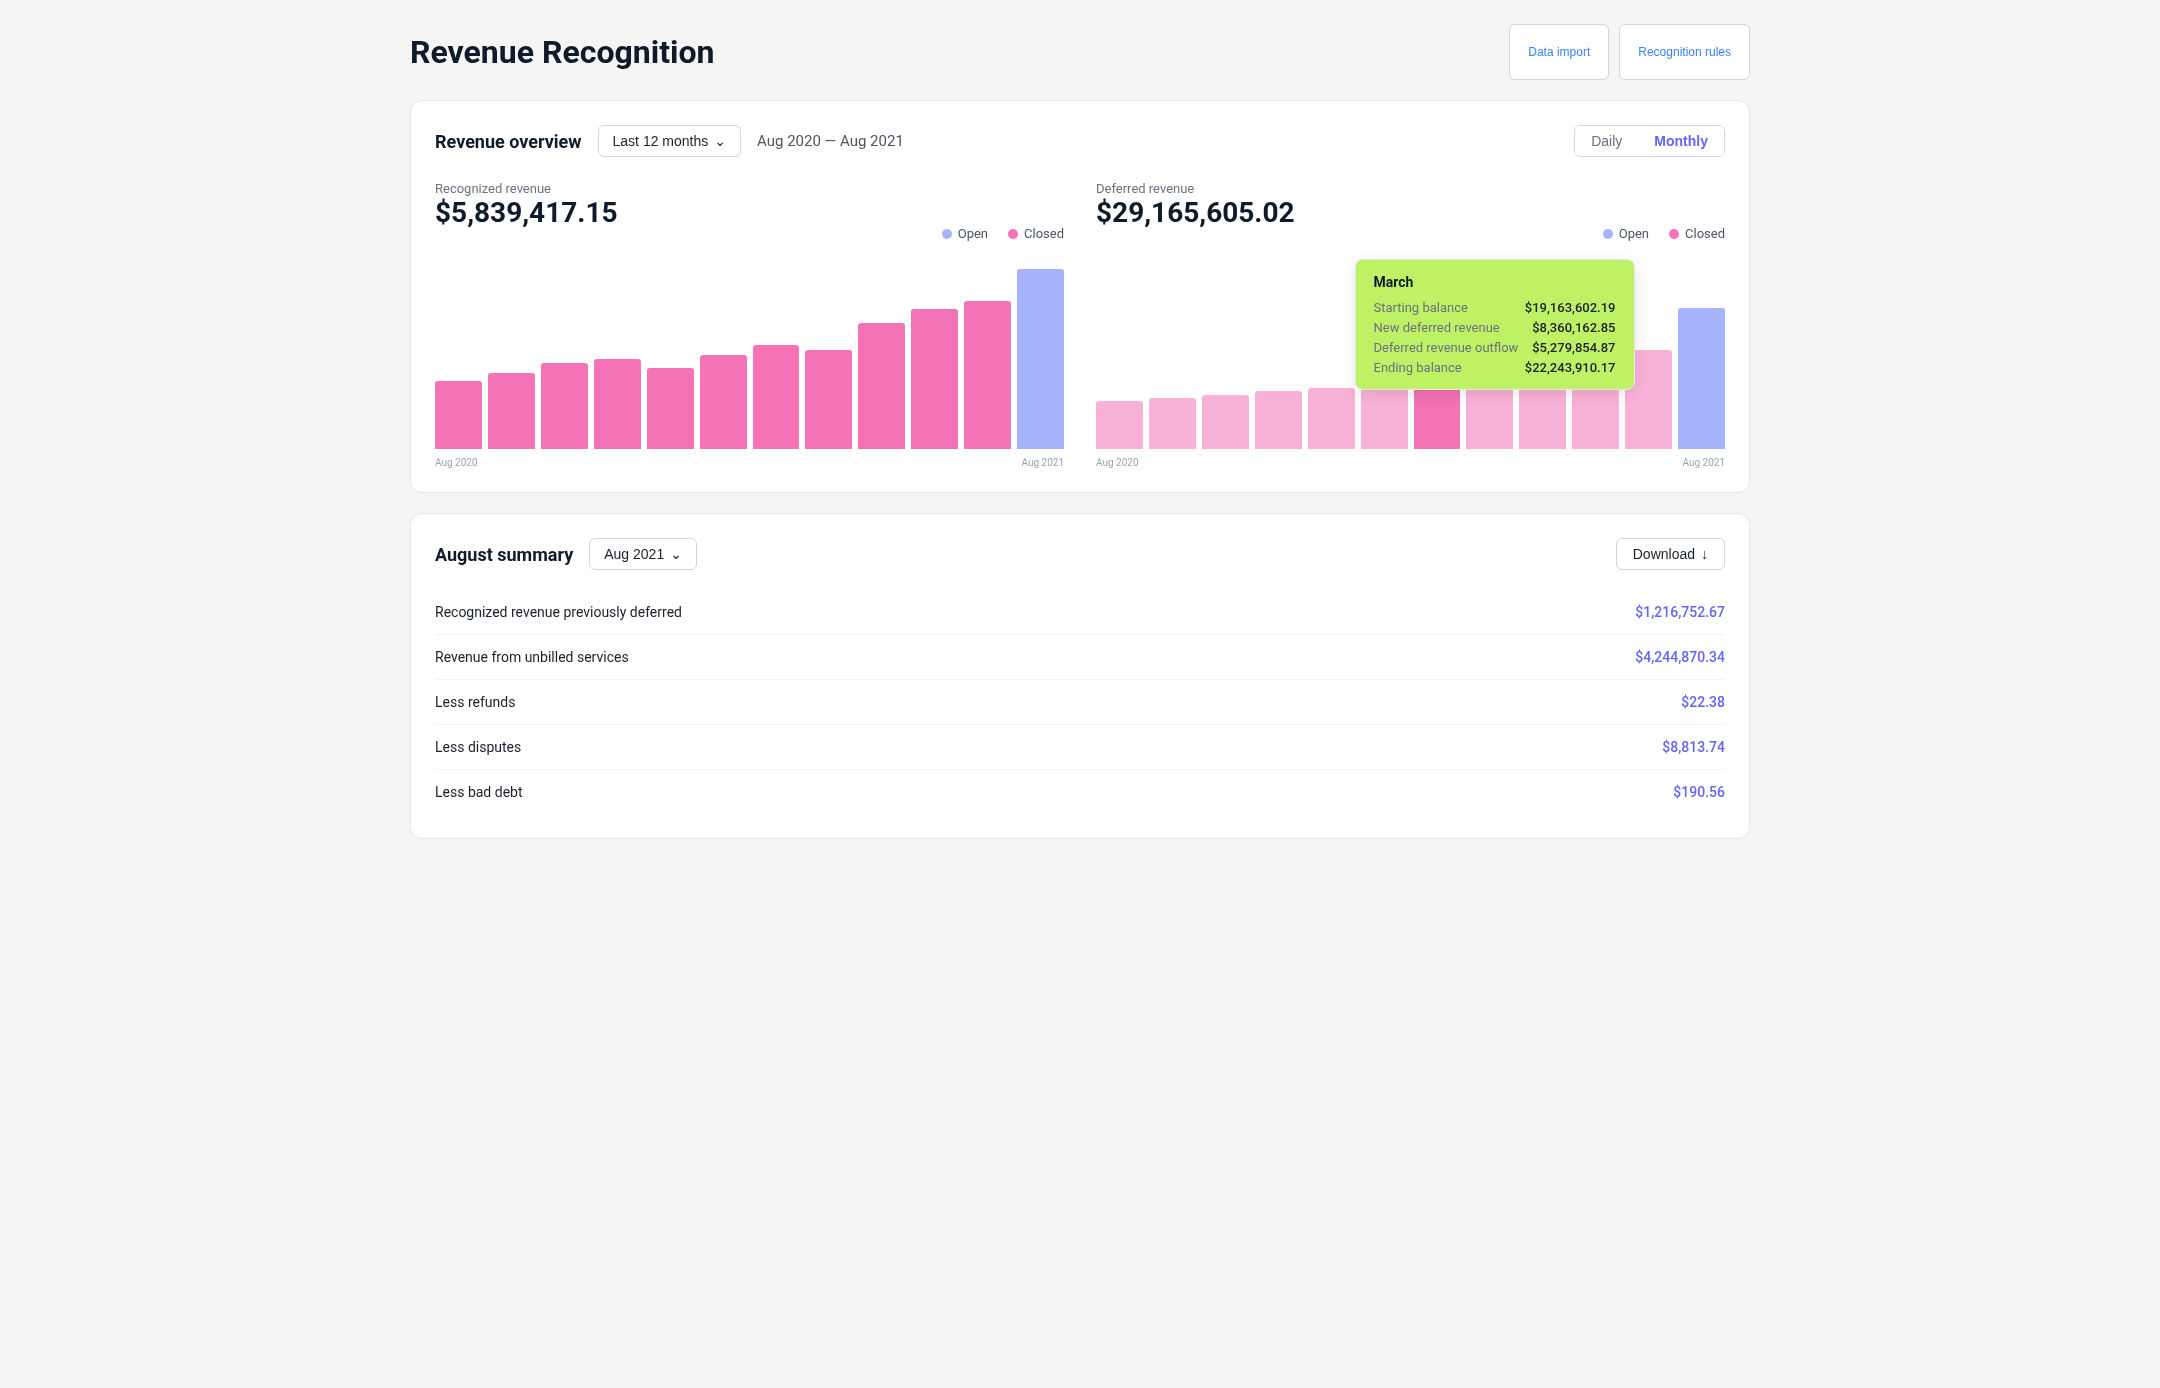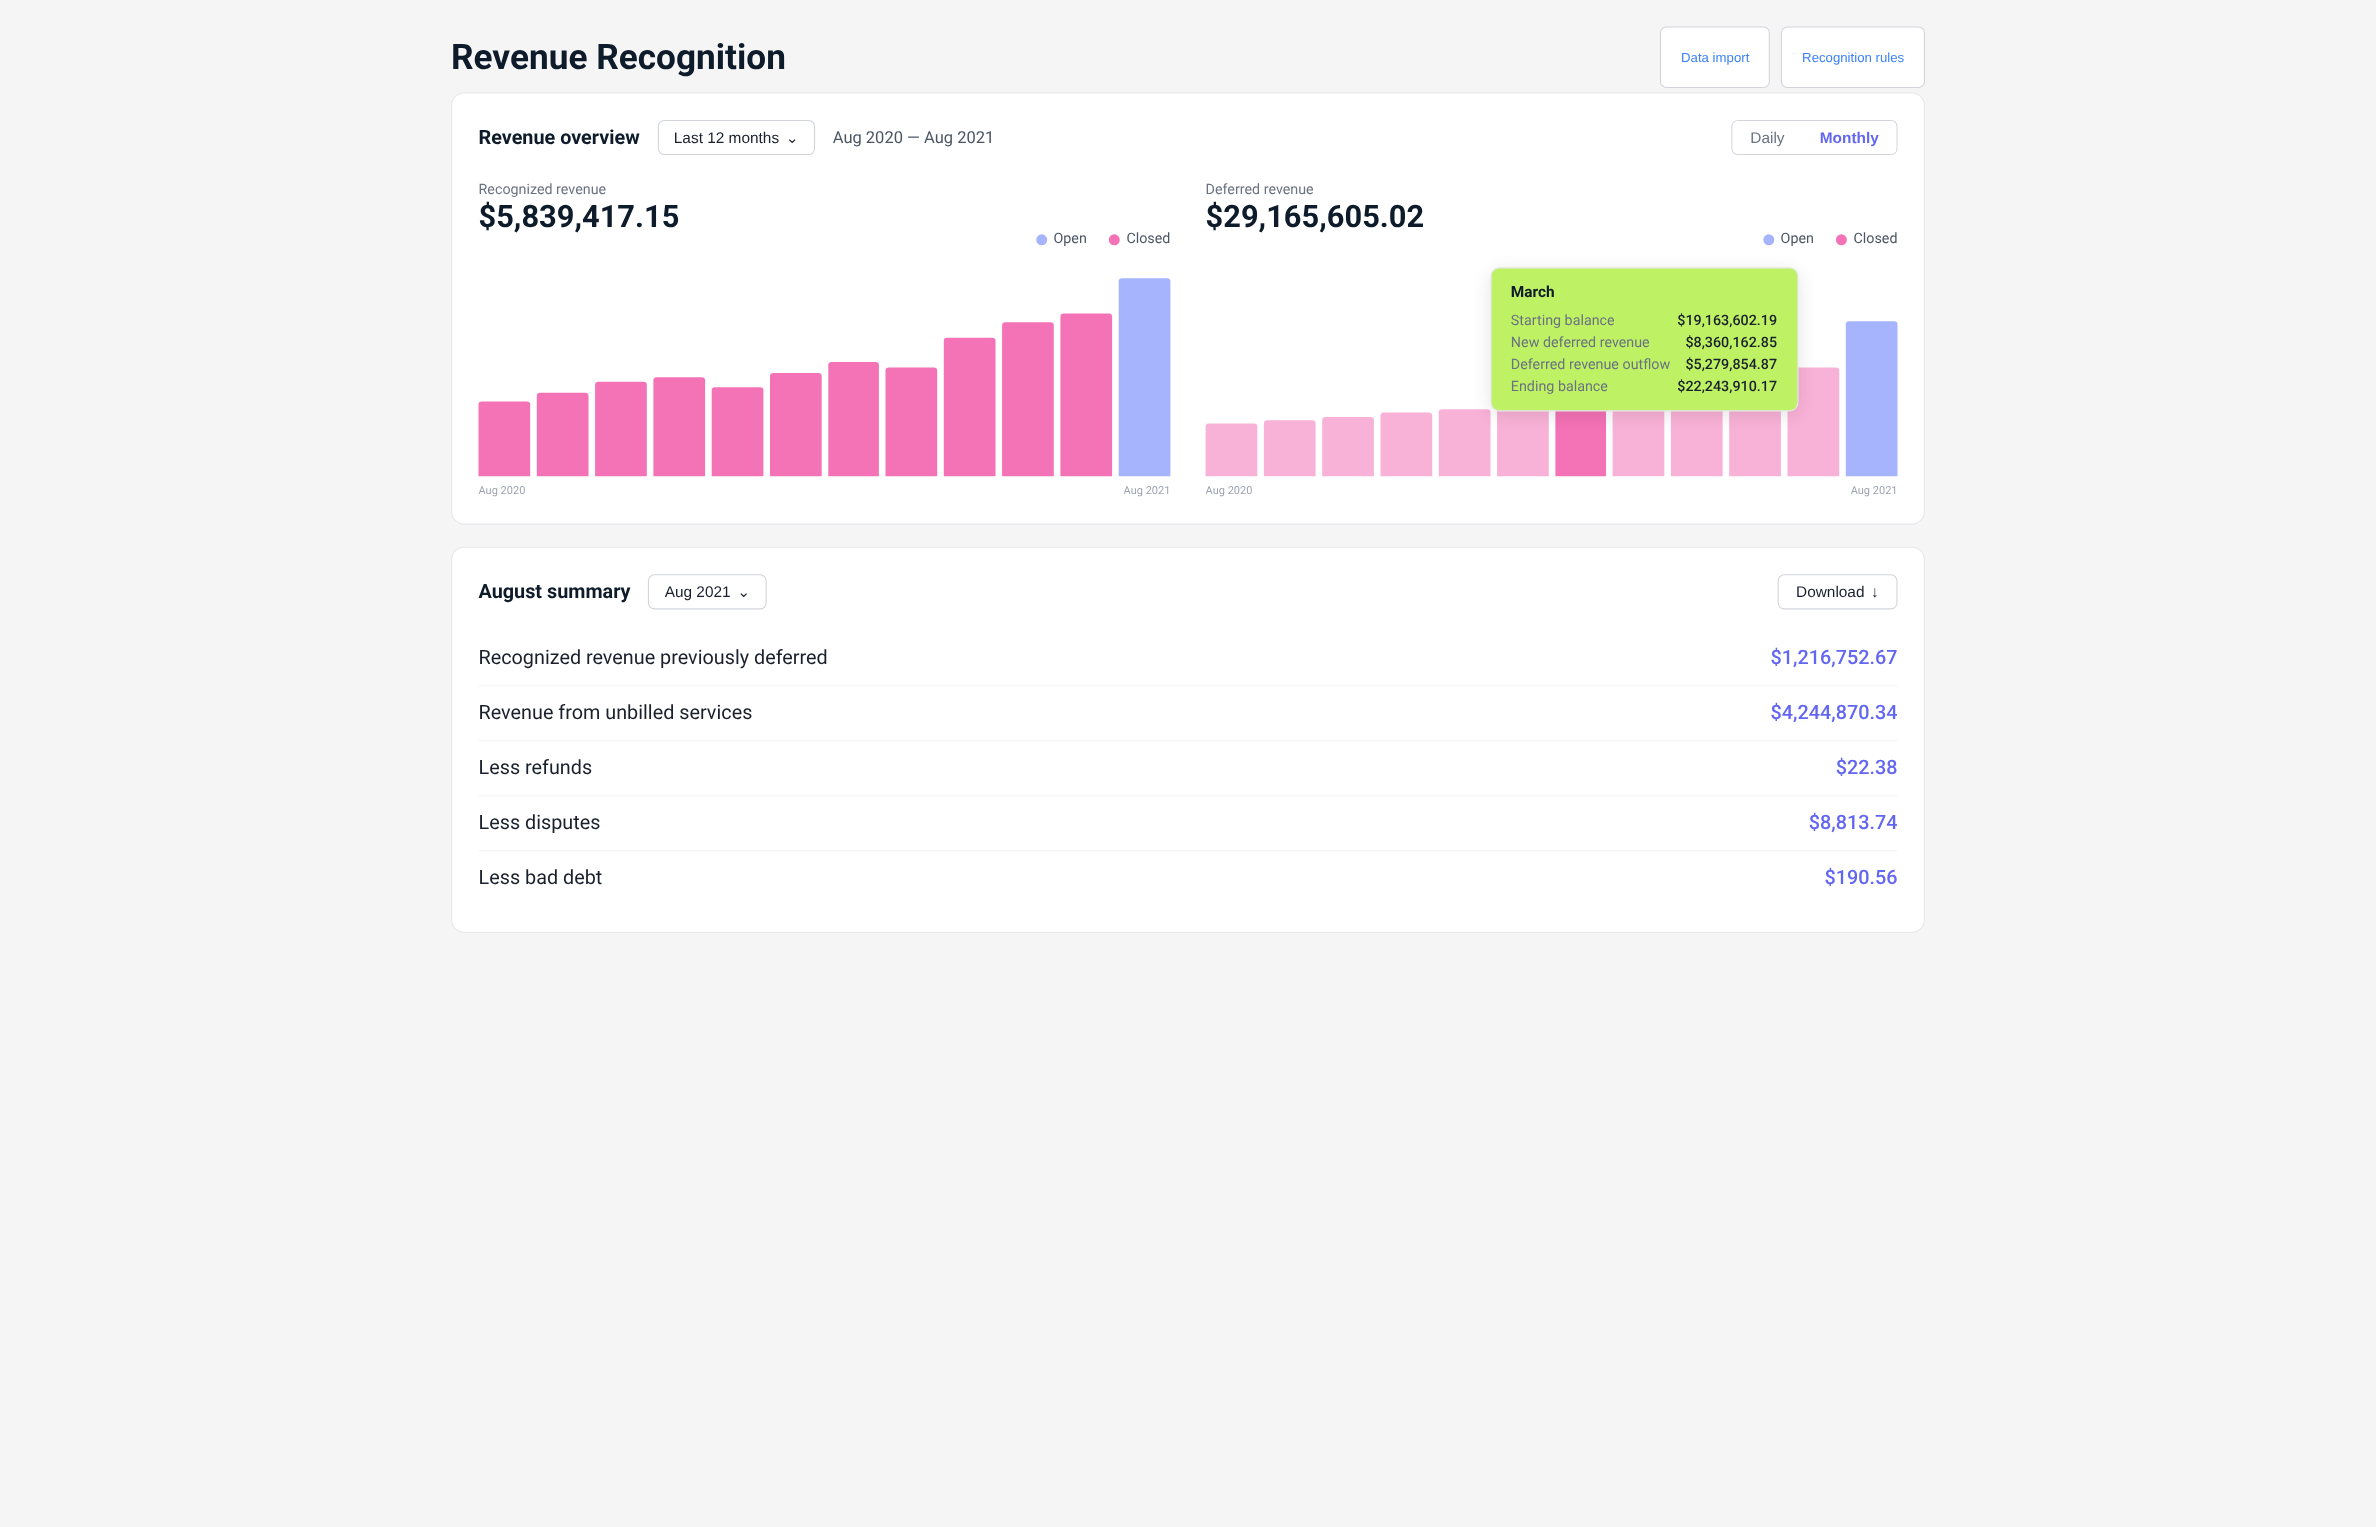--- a/index.html
+++ b/index.html
@@ -12,21 +12,21 @@
     .page-container {
       max-width: 1340px;
       margin: 0 auto;
       background: #f5f5f5;
     }
     
     .page-header {
       display: flex;
       align-items: center;
       justify-content: space-between;
-      margin-bottom: 4px;
+      margin-bottom: 20px;
     }
     .page-title {
       font-size: 32px;
       font-weight: 700;
       color: #0d1b2a;
     }
     .header-actions {
       display: flex;
       gap: 10px;
     }
@@ -236,21 +236,21 @@
       color: #1a202c;
       cursor: pointer;
     }
     .summary-table {}
     .summary-row {
       display: flex;
       align-items: center;
       justify-content: space-between;
       padding: 14px 0;
       border-bottom: 1px solid #f3f4f6;
-      font-size: 18px;
+      font-size: 14px;
     }
     .summary-row:last-child { border-bottom: none; }
     .summary-row-label { color: #1a202c; }
     .summary-row-value { color: #6366f1; font-weight: 500; }
   </style>
 </head>
 <body>
 
 <div class="page-container">
 

